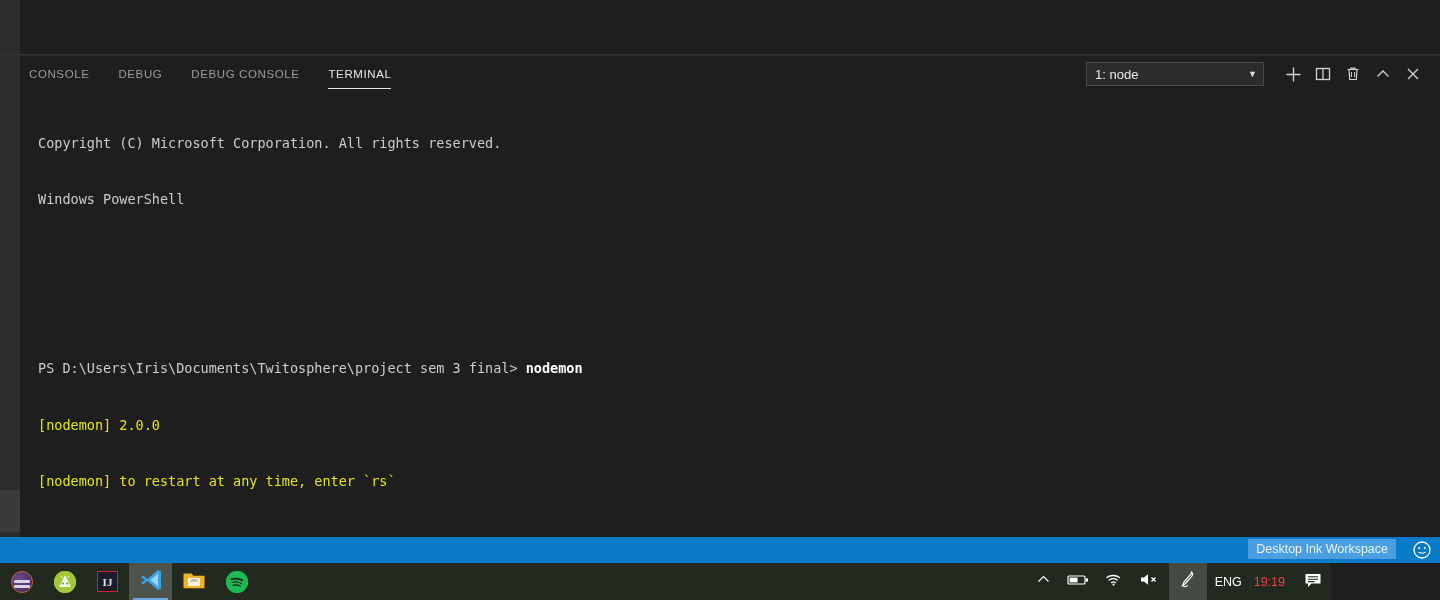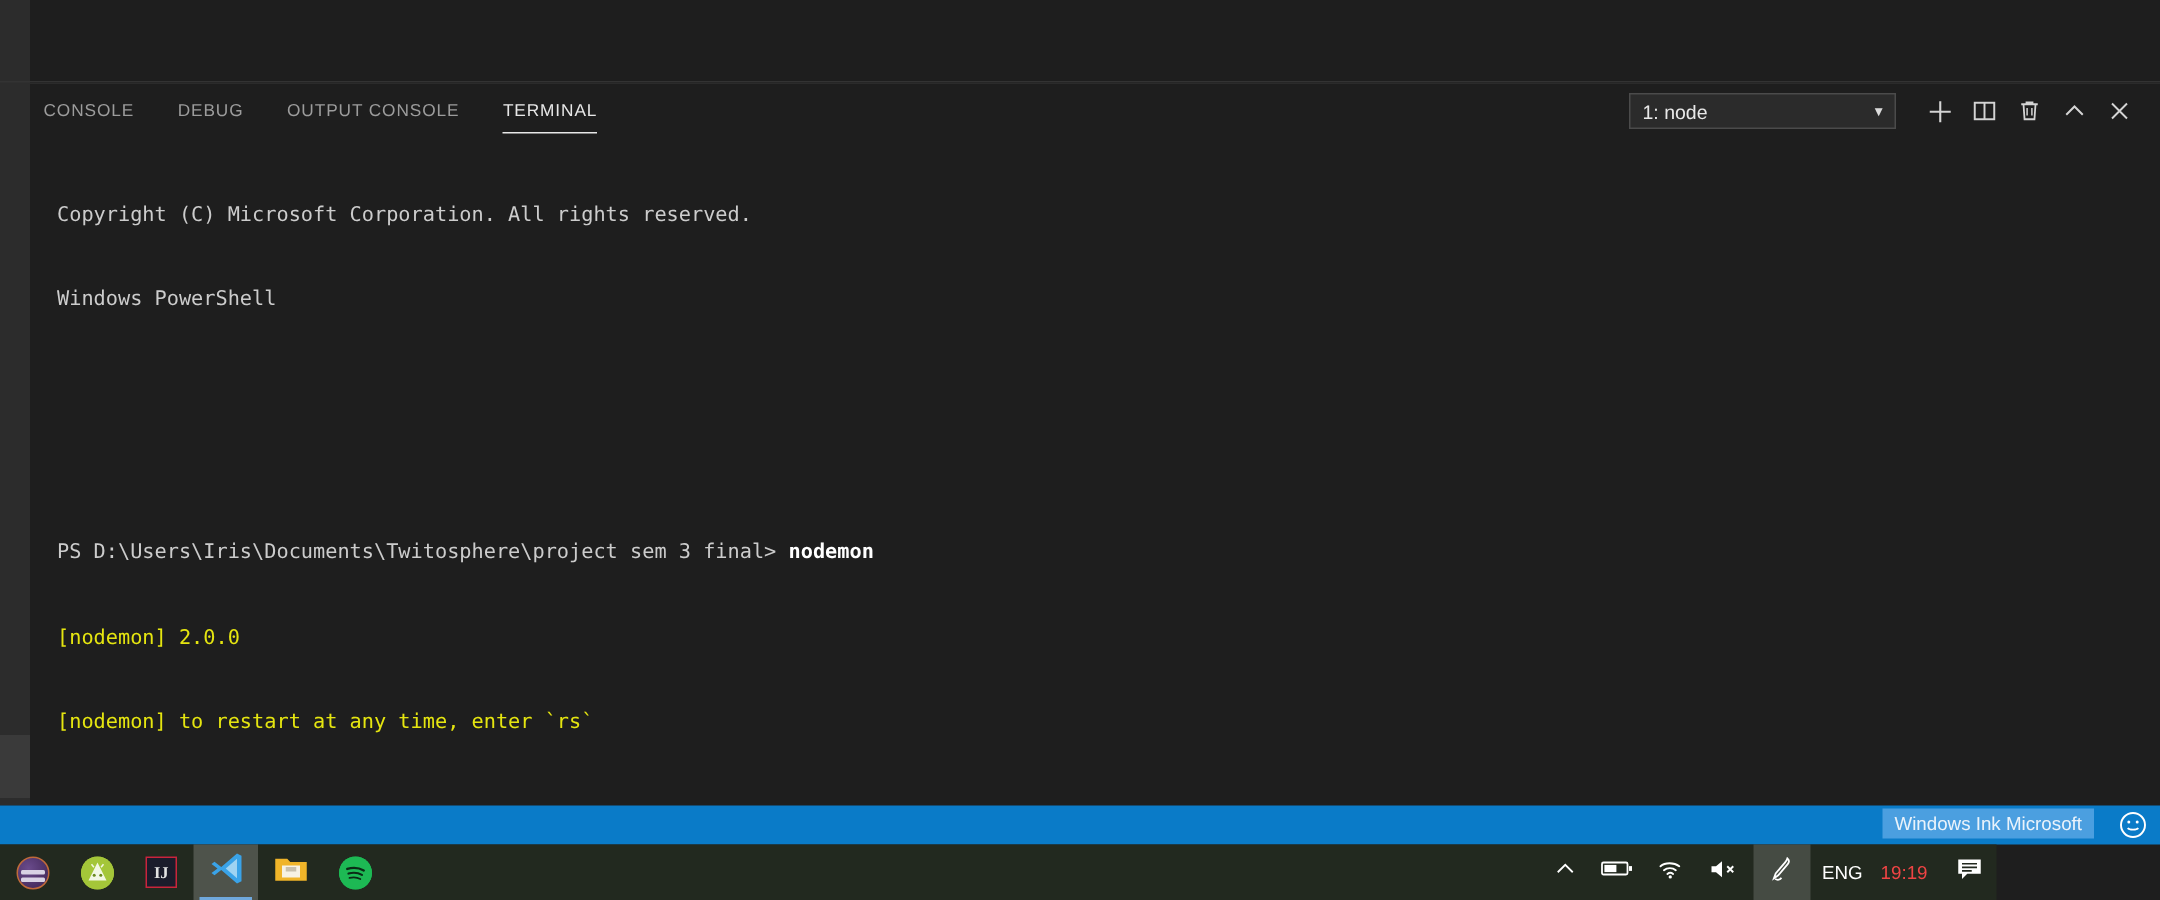--- a/index.html
+++ b/index.html
@@ -195,21 +195,21 @@
   <div class="activity-strip"></div>
 
 
   <div class="panel-top-divider"></div>
 
   <div class="panel">
     <div class="panel-header">
       <div class="panel-tabs">
         <div class="panel-tab">CONSOLE</div>
         <div class="panel-tab">DEBUG</div>
-        <div class="panel-tab">OUTPUT CONSOLE</div>
+        <div class="panel-tab">DEBUG CONSOLE</div>
         <div class="panel-tab active">TERMINAL</div>
       </div>
 
       <div class="panel-actions">
         <div class="term-select">
           <span>1: node</span>
           <span class="caret">▼</span>
         </div>
 
         <div class="pa-btn">
@@ -271,21 +271,21 @@
       
       
       
       
     </div>
   </div>
 
   <div class="left-scroll"></div>
 
   <div class="status-blue">
-    <div class="ink-tooltip">Windows Ink Microsoft</div>
+    <div class="ink-tooltip">Desktop Ink Workspace</div>
     <div class="smiley">
       <svg width="20" height="20" viewBox="0 0 20 20">
         <circle cx="10" cy="10" r="8" stroke="#ffffff" stroke-width="1.3" fill="none"></circle>
         <circle cx="7.2" cy="8" r="1" fill="#ffffff"></circle>
         <circle cx="12.8" cy="8" r="1" fill="#ffffff"></circle>
         <path d="M6.5 12c1 1.5 6 1.5 7 0" stroke="#ffffff" stroke-width="1.2" fill="none"></path>
       </svg>
     </div>
   </div>
 

